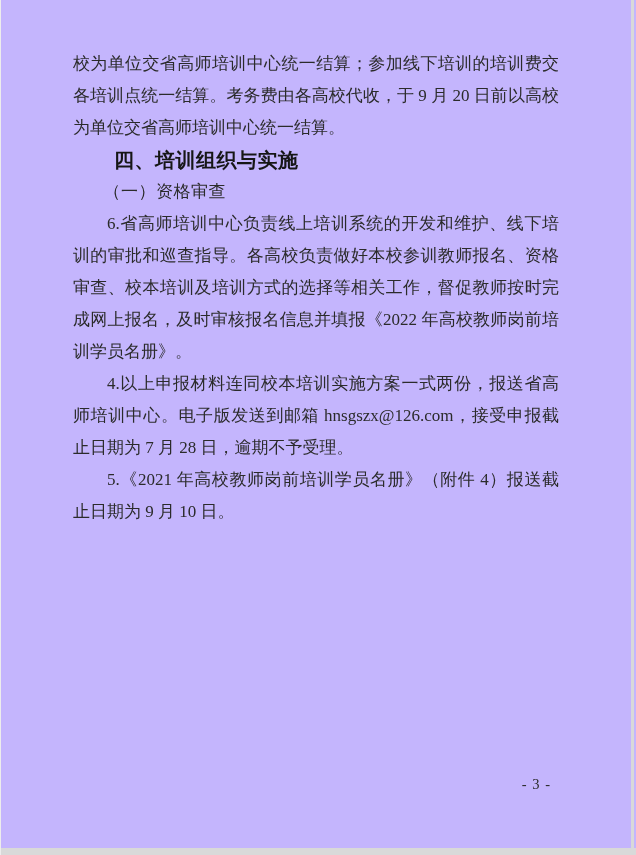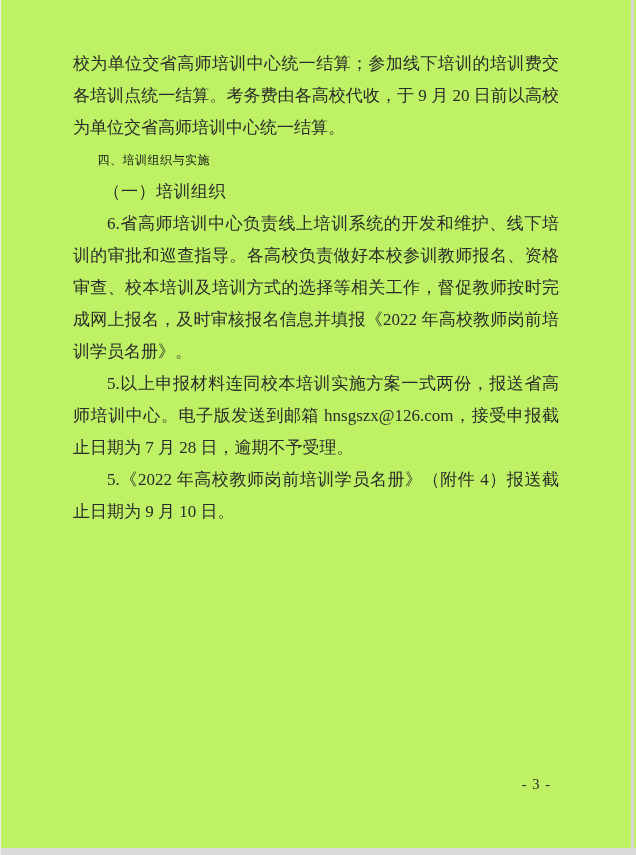--- a/index.html
+++ b/index.html
@@ -4,21 +4,21 @@
 <style>
   html, body {
     margin: 0;
     padding: 0;
     background: #ffffff;
   }
   .page {
     position: relative;
     width: 636px;
     height: 855px;
-    background: #bef264;
+    background: #c4b5fd;
     overflow: hidden;
     box-sizing: border-box;
     border-left: 1px solid #ededed;
   }
   
   .edge-right {
     position: absolute;
     top: 0;
     left: 630px;
     width: 3px;
@@ -50,22 +50,22 @@
     padding: 0;
   }
   .para {
     text-indent: 2em;
   }
   .no-indent {
     text-indent: 0;
   }
   .heading {
     font-family: "Liberation Sans", "DejaVu Sans", sans-serif;
-    font-weight: normal;
-    font-size: 12px;
+    font-weight: bold;
+    font-size: 20px;
     color: #161616;
     text-indent: 2.05em;
     letter-spacing: 0.5px;
   }
   .subheading {
     text-indent: 1.8em;
     letter-spacing: 0.5px;
   }
   .footer {
     position: absolute;
@@ -83,29 +83,29 @@
 </head>
 <body>
 
 <div class="page">
 
   <div class="content">
     <p class="para no-indent">校为单位交省高师培训中心统一结算；参加线下培训的培训费交各培训点统一结算。考务费由各高校代收，于 9 月 20 日前以高校为单位交省高师培训中心统一结算。</p>
 
     <p class="heading">四、培训组织与实施</p>
 
-    <p class="subheading">（一）培训组织</p>
+    <p class="subheading">（一）资格审查</p>
 
     <p class="para">6.省高师培训中心负责线上培训系统的开发和维护、线下培训的审批和巡查指导。各高校负责做好本校参训教师报名、资格审查、校本培训及培训方式的选择等相关工作，督促教师按时完成网上报名，及时审核报名信息并填报《2022 年高校教师岗前培训学员名册》。</p>
 
 
 
-    <p class="para">5.以上申报材料连同校本培训实施方案一式两份，报送省高师培训中心。电子版发送到邮箱 hnsgszx@126.com，接受申报截止日期为 7 月 28 日，逾期不予受理。</p>
+    <p class="para">4.以上申报材料连同校本培训实施方案一式两份，报送省高师培训中心。电子版发送到邮箱 hnsgszx@126.com，接受申报截止日期为 7 月 28 日，逾期不予受理。</p>
 
-    <p class="para">5.《2022 年高校教师岗前培训学员名册》（附件 4）报送截止日期为 9 月 10 日。</p>
+    <p class="para">5.《2021 年高校教师岗前培训学员名册》（附件 4）报送截止日期为 9 月 10 日。</p>
   </div>
 
   <div class="footer">- 3 -</div>
 
   <div class="edge-right"></div>
   <div class="edge-bottom"></div>
 
 </div>
 
 </body></html>

